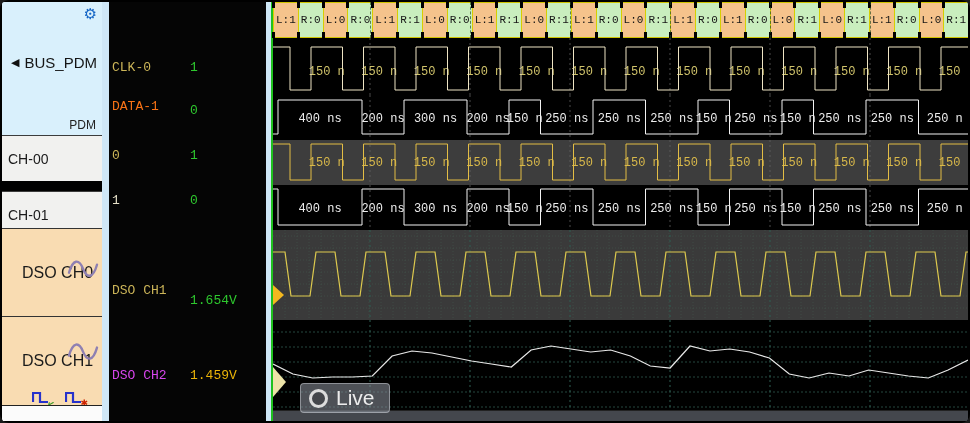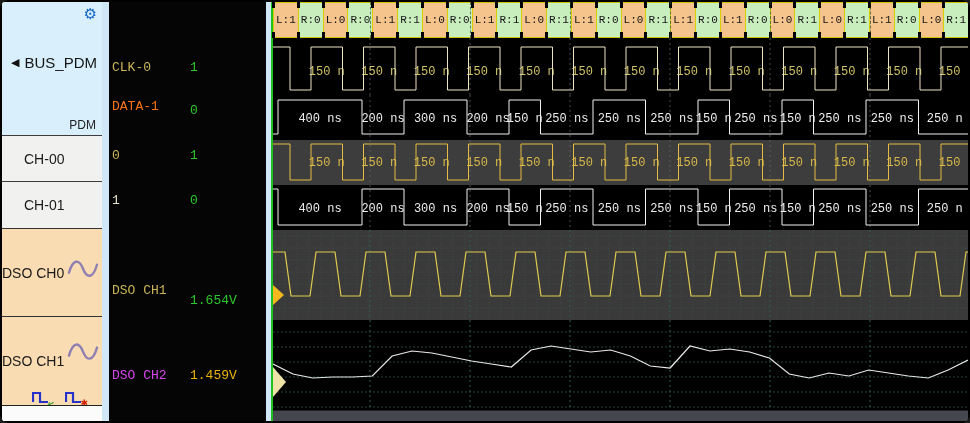--- a/index.html
+++ b/index.html
@@ -6,23 +6,23 @@
   .frame{position:relative;width:970px;height:423px;background:#000;border-radius:9px;overflow:hidden;
          font-family:"Liberation Sans",sans-serif;}
   .abs{position:absolute;}
   
   .bus-panel{left:2px;top:2px;width:100px;height:133px;background:#d9f0fc;}
   .bus-title{position:absolute;left:9px;top:52px;font-size:15px;color:#151515;display:flex;align-items:center;}
   .bus-tri{font-size:11px;margin-right:5px;color:#111;}
   .gear{position:absolute;top:4px;right:5px;font-size:15px;color:#1565c5;cursor:pointer;line-height:1;}
   .bus-badge{position:absolute;right:6px;bottom:3px;font-size:12px;color:#222;}
   .ch-row{left:2px;width:100px;background:#f1f1ef;border-top:1px solid #3c3c3c;box-sizing:border-box;
-          display:flex;align-items:center;padding-left:22px;font-size:14px;color:#1a1a1a;}
+          display:flex;align-items:center;padding-left:6px;font-size:14px;color:#1a1a1a;}
   .dso-row{left:2px;width:100px;background:#f9dcb2;border-top:1px solid #333;box-sizing:border-box;}
-  .dso-label{position:absolute;left:0;top:50%;transform:translateY(-50%);font-size:14px;color:#1a1a1a;}
+  .dso-label{position:absolute;left:20px;top:50%;transform:translateY(-50%);font-size:16px;color:#1a1a1a;}
   .sine{position:absolute;right:2px;top:50%;transform:translateY(-54%);}
   .pulse-tray{position:absolute;bottom:1px;left:30px;display:flex;gap:15px;}
   .pulse{position:relative;width:18px;height:15px;}
   .pulse .ovl{position:absolute;right:-5px;bottom:-4px;font-size:9px;line-height:1;}
   .sfoot{left:2px;top:405px;width:100px;height:16px;background:#fbfbfb;border-top:1px solid #222;box-sizing:border-box;}
   
   .sep{top:2px;bottom:2px;background:#cfe7f7;}
   .green-line{left:271px;top:2px;bottom:2px;width:2px;background:#1fc11f;}
   
   .name-col{left:109px;top:2px;bottom:2px;width:81px;background:#050505;}
@@ -60,21 +60,21 @@
     <div class="bus-title">
       <span class="bus-tri">◀</span>
       <span>BUS_PDM</span>
     </div>
     <span class="bus-badge">PDM</span>
   </div>
 
   <div class="abs ch-row" style="top:135px;height:46px;">
     <span>CH-00</span>
   </div>
-  <div class="abs ch-row" style="top:181px;height:47px;">
+  <div class="abs ch-row" style="top:191px;height:47px;">
     <span>CH-01</span>
   </div>
 
   <div class="abs dso-row" style="top:228px;height:88px;">
     <span class="dso-label">DSO CH0</span>
     <span class="sine">
       <svg width="34" height="28" viewBox="0 0 34 28">
           <path d="M3,17 C7,3 13,3 17,13 C21,23 27,23 31,9" stroke="#8f80b2" stroke-width="2.4" fill="none" stroke-linecap="round"></path>
         </svg>
     </span>
@@ -394,15 +394,19 @@
         <line x1="97" y1="0" x2="97" y2="90" stroke="#2f5f52" stroke-dasharray="2,3" stroke-width="1"></line>
         <line x1="197" y1="0" x2="197" y2="90" stroke="#2f5f52" stroke-dasharray="2,3" stroke-width="1"></line>
         <line x1="297" y1="0" x2="297" y2="90" stroke="#2f5f52" stroke-dasharray="2,3" stroke-width="1"></line>
         <line x1="397" y1="0" x2="397" y2="90" stroke="#2f5f52" stroke-dasharray="2,3" stroke-width="1"></line>
         <line x1="497" y1="0" x2="497" y2="90" stroke="#2f5f52" stroke-dasharray="2,3" stroke-width="1"></line>
         <line x1="597" y1="0" x2="597" y2="90" stroke="#2f5f52" stroke-dasharray="2,3" stroke-width="1"></line>
         <path d="M0,44 L19.9,54 L39.7,58 L59.6,57 L79.4,57 L99.3,56 L119.1,36 L139.0,31 L158.9,33 L178.7,37 L198.6,41 L218.4,44 L238.3,47 L258.1,30 L278.0,26 L297.9,29 L317.7,32 L337.6,30 L357.4,36 L377.3,46 L397.1,48 L417.0,26 L436.9,31 L456.7,29 L476.6,32 L496.4,38 L516.3,54 L536.1,58 L556.0,53 L575.9,56 L595.7,50 L615.6,53 L635.4,56 L655.3,58 L675.1,50 L695.0,40" stroke="#e8e8e8" fill="none" stroke-width="1.2"></path>
         <polygon points="0,47 0,77 13,62" fill="#ede3a8"></polygon>
       </svg>
     <div class="abs bottom-strip"></div>
+    <div class="abs live-btn">
+      <span class="rec-ico"></span>
+      <span class="live-txt">Live</span>
+    </div>
   </div>
 
 </div>
 
 </body></html>

